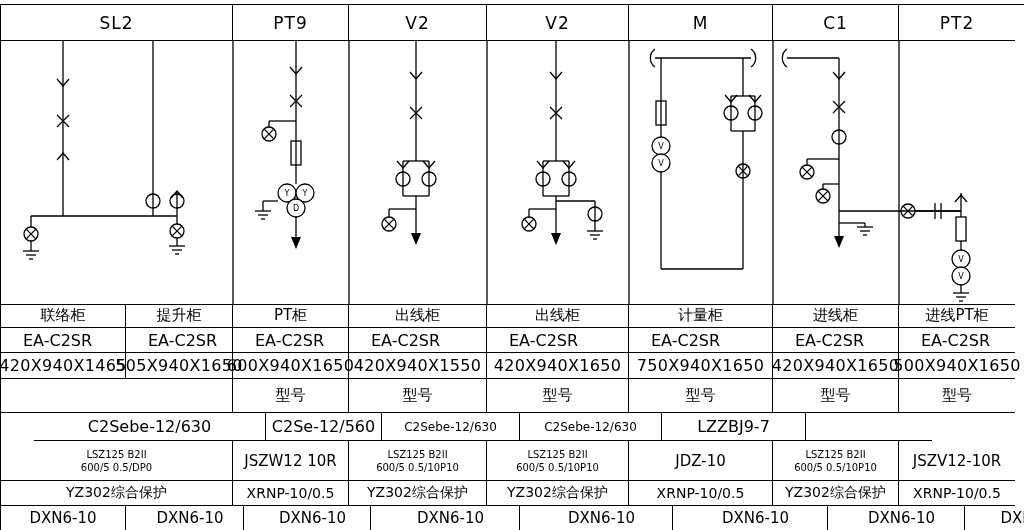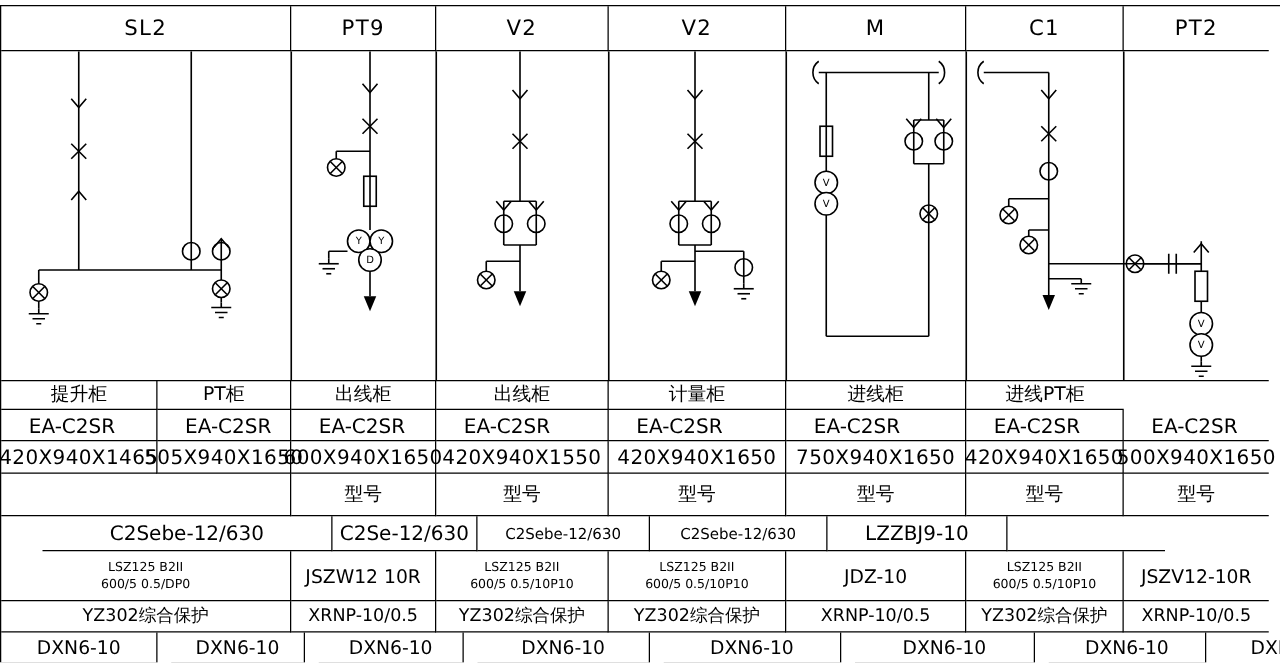--- a/index.html
+++ b/index.html
@@ -256,20 +256,21 @@
             <text x="960" y="218">V</text>
             <text x="960" y="235">V</text>
             <line x1="960" y1="244" x2="960" y2="248"></line>
             <use href="#gnd" x="960" y="248"></use>
           </g>
         </svg>
       </div>
     </div>
 
     <div class="row r-name">
+      <div class="cell">联络柜</div>
       <div class="cell">提升柜</div>
       <div class="cell">PT柜</div>
       <div class="cell">出线柜</div>
       <div class="cell">出线柜</div>
       <div class="cell">计量柜</div>
       <div class="cell">进线柜</div>
       <div class="cell">进线PT柜</div>
     </div>
 
     <div class="row r-series">
@@ -299,24 +300,24 @@
       <div class="cell">型号</div>
       <div class="cell">型号</div>
       <div class="cell">型号</div>
       <div class="cell">型号</div>
       <div class="cell">型号</div>
       <div class="cell">型号</div>
     </div>
 
     <div class="row r-switch">
       <div class="cell span2 sw">C2Sebe-12/630</div>
-      <div class="cell sw">C2Se-12/630</div>
+      <div class="cell sw">C2Se-12/560</div>
       <div class="cell sm">C2Sebe-12/630</div>
       <div class="cell sm">C2Sebe-12/630</div>
-      <div class="cell sw">LZZBJ9-10</div>
+      <div class="cell sw">LZZBJ9-7</div>
       <div class="cell"></div>
     </div>
 
     <div class="row r-it">
       <div class="cell span2 it-two">
         <span>LSZ125 B2II</span>
         <span>600/5 0.5/DP0</span>
       </div>
       <div class="cell">JSZW12 10R</div>
       <div class="cell it-two">

